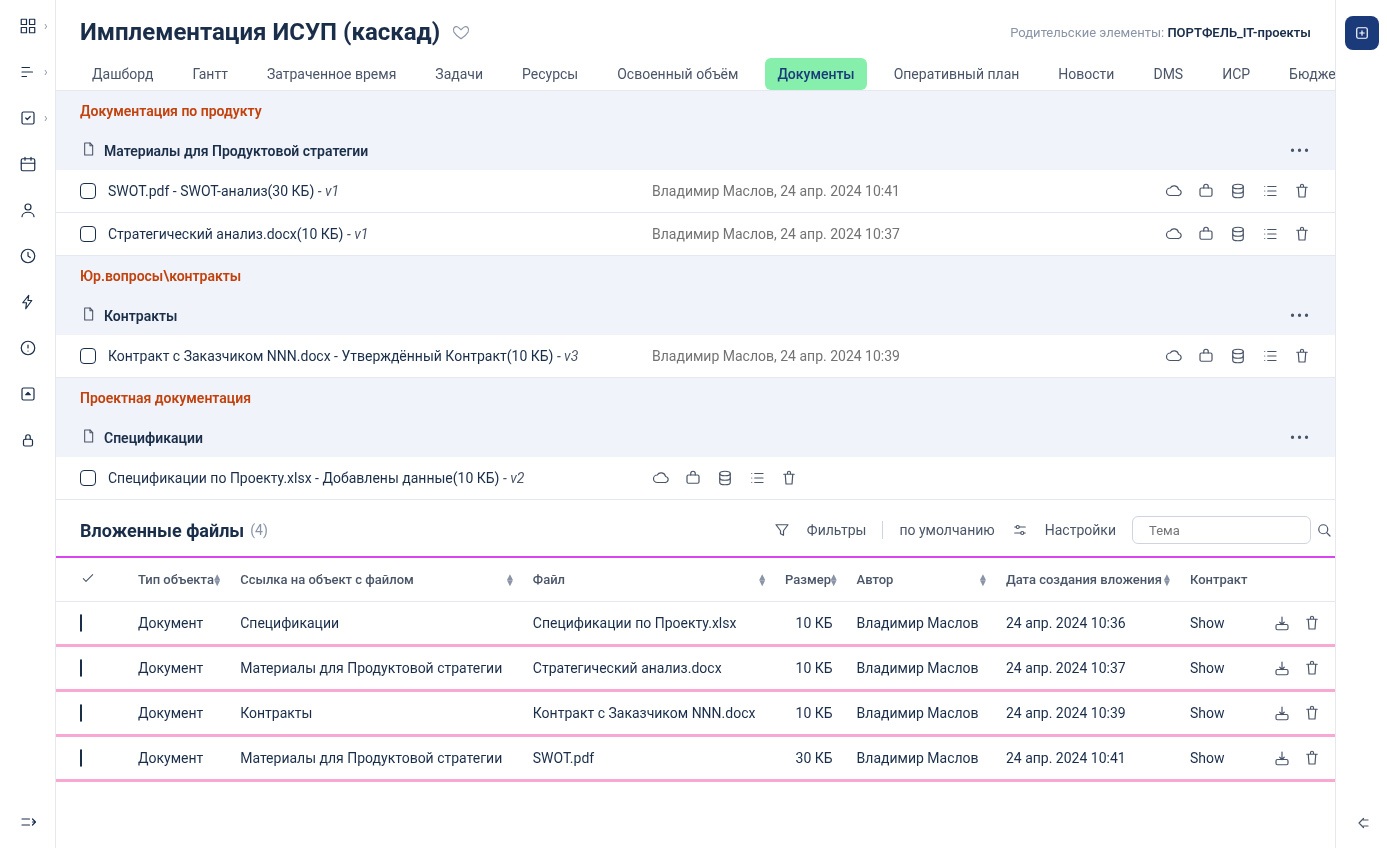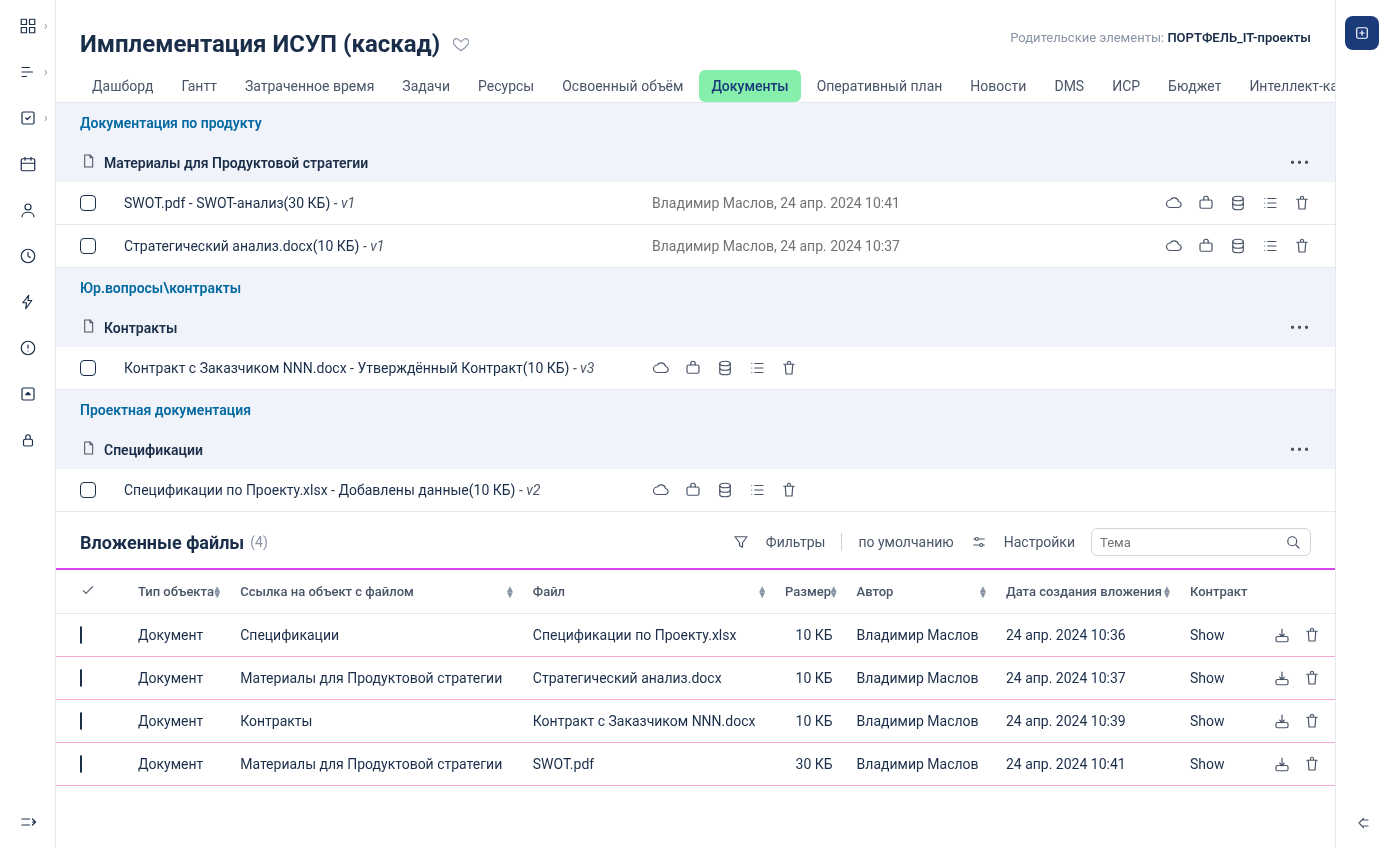--- a/index.html
+++ b/index.html
@@ -2,52 +2,52 @@
 <html><head>
 <meta charset="utf-8">
 <style>
 *{box-sizing:border-box;margin:0;padding:0;font-family:-apple-system,BlinkMacSystemFont,"Segoe UI",Roboto,sans-serif}
 body{display:flex;background:#fff;color:#1a2e4a;font-size:14px;width:1387px;height:848px;overflow:hidden}
 .sidebar{width:56px;background:#fff;border-right:1px solid #e5e8ee;display:flex;flex-direction:column;align-items:center;padding:12px 0;gap:18px}
 .sidebar-item{width:28px;height:28px;display:flex;align-items:center;justify-content:center;color:#1a2e4a;cursor:pointer;position:relative}
 .sidebar-item.has-expand::after{content:"›";position:absolute;right:-6px;font-size:12px;color:#8a94a6}
 .sidebar-bottom{margin-top:auto}
 .main{flex:1;display:flex;flex-direction:column;overflow:hidden}
-.header{padding:30px 24px 0;display:flex;justify-content:space-between}
+.header{padding:18px 24px 0;display:flex;align-items:center;justify-content:space-between}
 .title-row{display:flex;align-items:center;gap:12px}
 .title{font-size:24px;font-weight:700;color:#1a2e4a}
 .heart{color:#8a94a6;font-size:18px;cursor:pointer}
 .parent-row{color:#8a94a6;font-size:13px}
 .parent-link{color:#1a2e4a;font-weight:600}
-.tabs{display:flex;gap:4px;padding:12px 24px 0;border-bottom:1px solid #e5e8ee;align-items:center}
+.tabs{display:flex;gap:15px;padding:12px 24px 0;border-bottom:1px solid #e5e8ee;align-items:center}
 .tab{padding:8px 12px;color:#4a5568;cursor:pointer;border-radius:6px;white-space:nowrap}
 .tab.active{background:#86efac;color:#1a3a7a;font-weight:500}
 .content{flex:1;overflow-y:auto}
-.section-header{background:#f0f3f9;padding:12px 24px;color:#0369a1;font-weight:600;font-size:14px}
+.section-header{background:#f0f3f9;padding:12px 24px;color:#c2410c;font-weight:600;font-size:14px}
 .folder-row{background:#f0f3f9;padding:10px 24px;display:flex;align-items:center;justify-content:space-between;font-weight:600;color:#1a2e4a}
 .folder-row .left{display:flex;align-items:center;gap:8px}
 .file-row{padding:12px 24px;display:flex;align-items:center;border-bottom:1px solid #e5e8ee;gap:12px}
-.file-left{display:flex;align-items:center;gap:28px;flex:0 0 560px}
+.file-left{display:flex;align-items:center;gap:12px;flex:0 0 560px}
 .file-mid{flex:1;color:#737373}
 .file-actions{display:flex;gap:14px;color:#4a5568}
 .chk{width:16px;height:16px;border:1.5px solid #1a2e4a;border-radius:4px;flex-shrink:0;cursor:pointer}
 .file-name{color:#1a2e4a}
 .file-name .desc{color:#1a2e4a}
 .file-name .ver{font-style:italic;color:#4a5568}
 .attach-header{display:flex;align-items:center;justify-content:space-between;padding:16px 24px 12px;border-bottom:2px solid #d946ef}
 .attach-title{font-size:18px;font-weight:700;color:#1a2e4a;display:flex;align-items:center;gap:6px}
 .attach-title .count{color:#8a94a6;font-weight:400;font-size:14px}
 .attach-tools{display:flex;align-items:center;gap:16px;color:#4a5568}
-.search-box{display:flex;align-items:center;border:1px solid #d0d5dd;border-radius:6px;padding:4px 8px;width:220px}
+.search-box{display:flex;align-items:center;border:1px solid #d0d5dd;border-radius:6px;padding:4px 16px;width:179px}
 .search-box input{border:none;outline:none;flex:1;font-size:13px;background:transparent}
 .table{width:100%;border-collapse:collapse}
 .table th{text-align:left;padding:12px 12px;font-size:13px;font-weight:500;color:#4a5568;border-bottom:1px solid #e5e8ee;background:#fff;position:relative}
 .table th .sort{position:absolute;right:6px;top:50%;transform:translateY(-50%);font-size:10px;color:#8a94a6;display:flex;flex-direction:column;line-height:6px}
 .table th:first-child{padding-left:24px;width:70px}
-.table td{padding:12px 12px;border-bottom:1px solid #f9a8d4;vertical-align:middle;color:#1a2e4a}
+.table td{padding:12px 12px;border-bottom:3px solid #f9a8d4;vertical-align:middle;color:#1a2e4a}
 .table td:first-child{padding-left:24px}
 .show-link{color:#1a2e4a}
 .row-actions{display:flex;gap:12px;color:#4a5568}
 .right-rail{width:52px;border-left:1px solid #e5e8ee;display:flex;flex-direction:column;align-items:center;padding:16px 0}
 .add-btn{width:34px;height:34px;background:#1a3a7a;border-radius:8px;color:#fff;display:flex;align-items:center;justify-content:center;font-size:20px;cursor:pointer}
 .rail-bottom{margin-top:auto;color:#4a5568;font-size:18px;cursor:pointer}
 .more-dots{color:#4a5568;letter-spacing:2px;cursor:pointer}
 .ico{width:18px;height:18px;display:inline-flex;align-items:center;justify-content:center;cursor:pointer}
 svg{width:18px;height:18px;stroke:currentColor;fill:none;stroke-width:1.6;stroke-linecap:round;stroke-linejoin:round}
 .th-check svg{width:16px;height:16px}
@@ -252,20 +252,21 @@
             </svg></span>
           <span>Контракты</span>
         </div>
         <span class="more-dots">•••</span>
       </div>
       <div class="file-row">
         <div class="file-left">
           <span class="chk"></span>
           <span class="file-name">Контракт с Заказчиком NNN.docx<span class="desc"> - Утверждённый Контракт(10 КБ)</span> <span class="ver">- v3</span></span>
         </div>
+        <div class="file-mid">Владимир Маслов, 24 апр. 2024 10:39</div>
         <div class="file-actions">
           <span class="ico">
             <svg viewBox="0 0 24 24">
               <path d="M7 18a5 5 0 010-10 6 6 0 0111 2 4 4 0 01-1 8z"></path>
             </svg>
           </span>
           <span class="ico">
             <svg viewBox="0 0 24 24">
               <rect x="4" y="8" width="16" height="11" rx="2"></rect>
               <path d="M9 8V6a3 3 0 016 0v2"></path>

